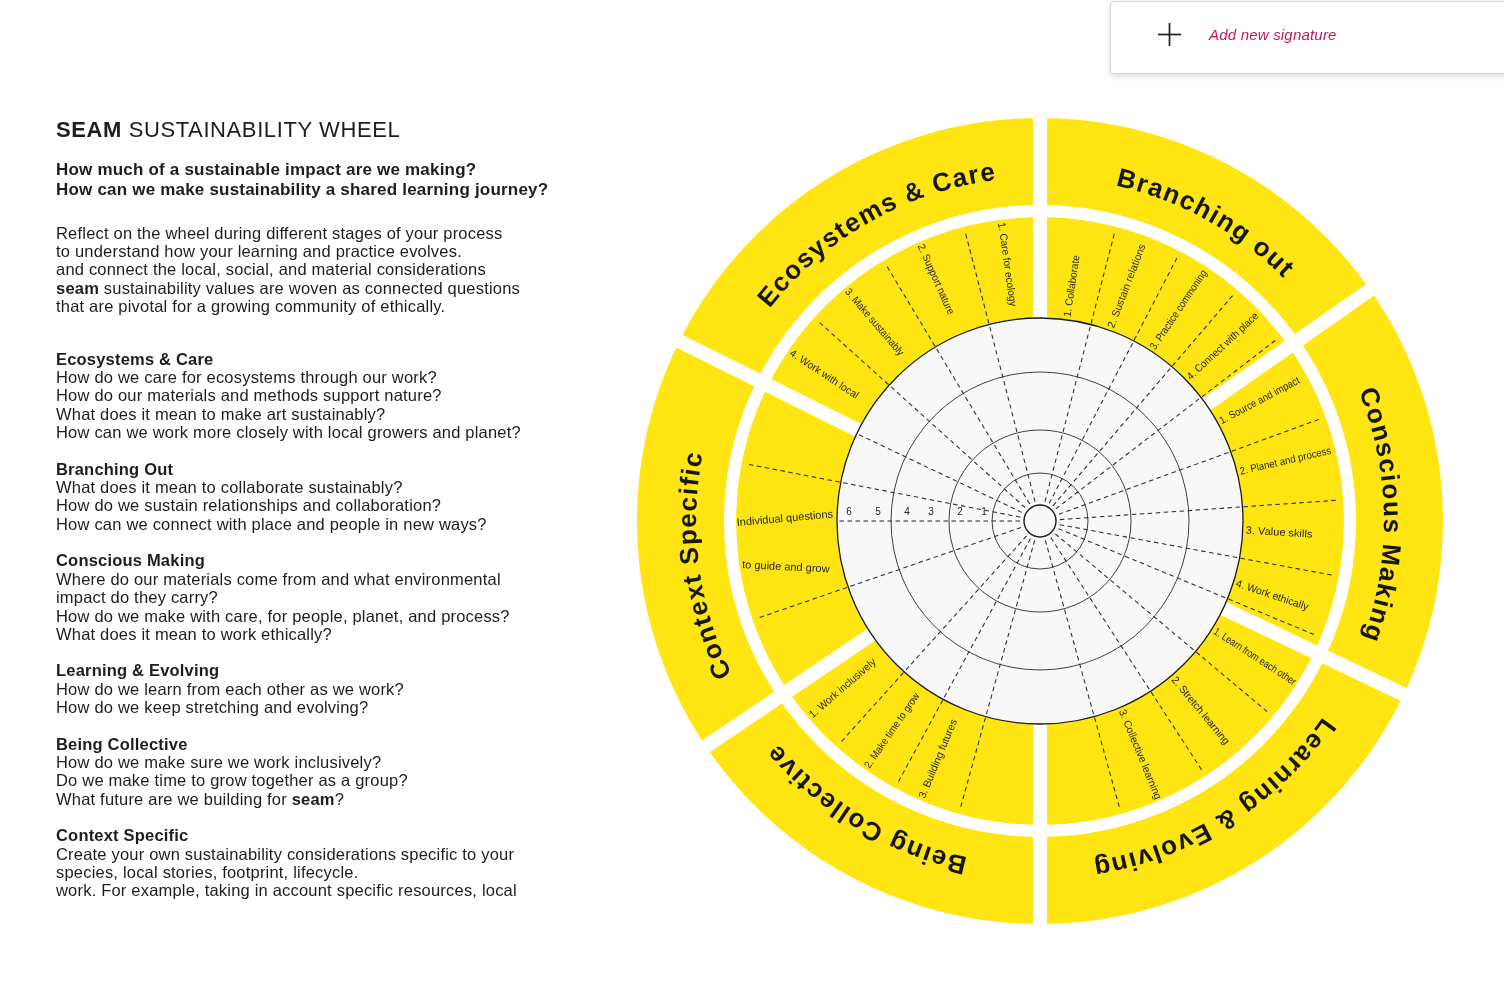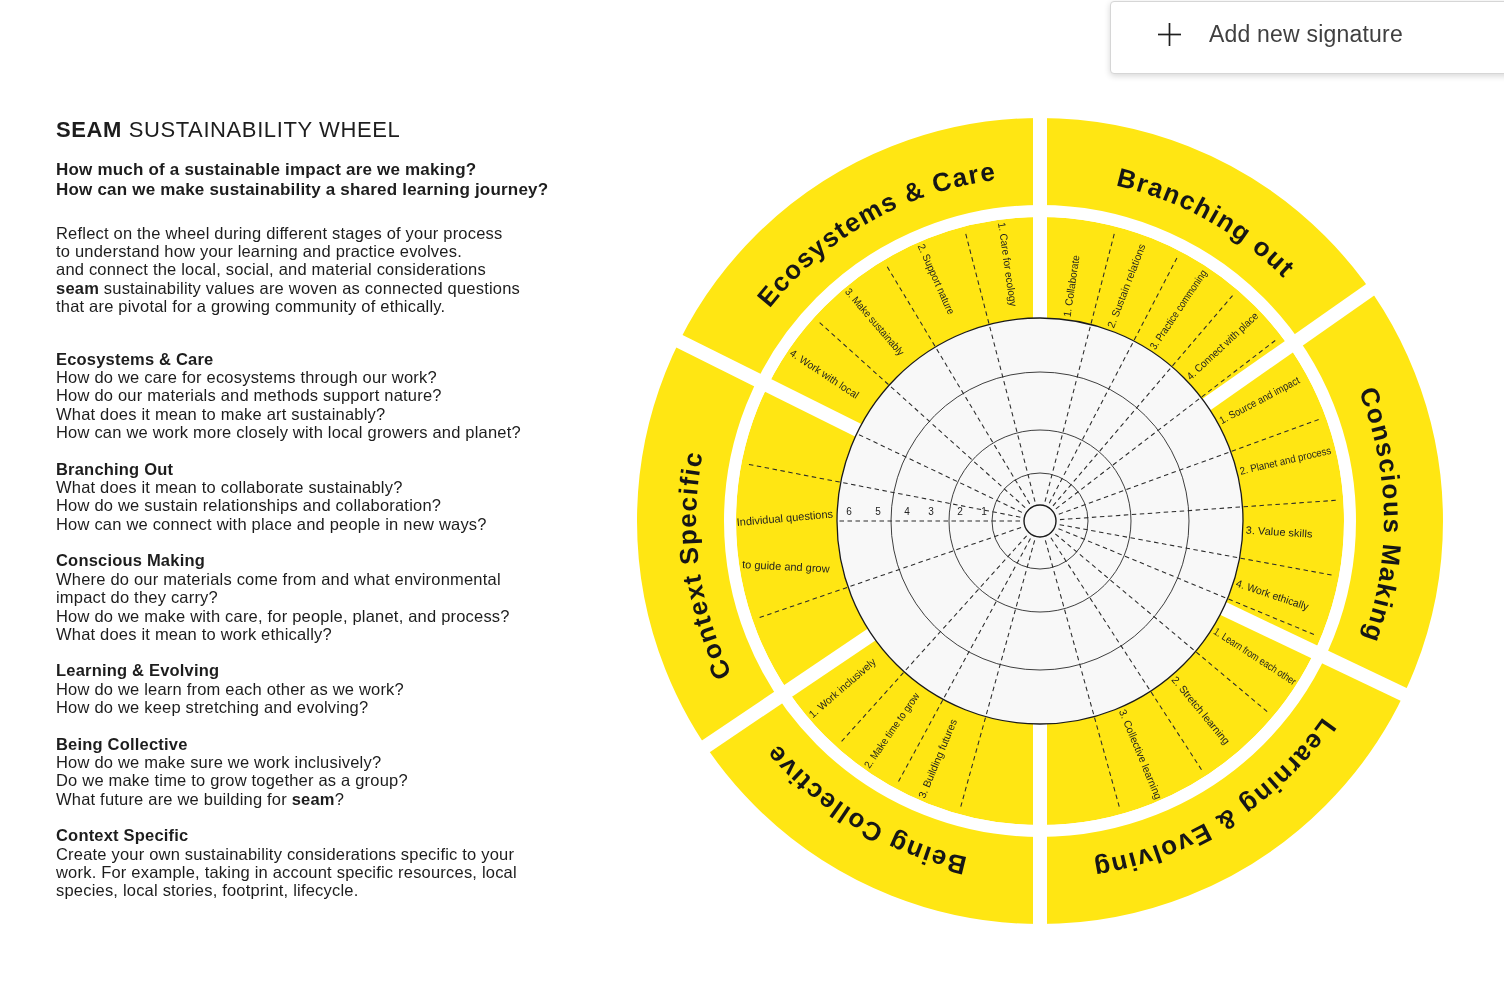--- a/index.html
+++ b/index.html
@@ -8,21 +8,21 @@
 
   
   .sig-popup {
     position:absolute; left:1110px; top:1px; width:420px; height:73px;
     background:#ffffff; border:1px solid #d6d6d6; border-radius:4px;
     box-shadow:0 2px 6px rgba(0,0,0,0.16);
     display:flex; align-items:center; padding-left:44px; padding-bottom:6px; gap:26px;
     cursor:pointer;
   }
   .sig-popup .plus-wrap { width:28px; height:28px; display:flex; align-items:center; justify-content:center; }
-  .sig-popup .sig-label { font-size:23px; letter-spacing:0.2px; color:#404040; white-space:nowrap; }
+  .sig-popup .sig-label { font-size:15px; letter-spacing:0.2px; color:#be185d; white-space:nowrap;font-style:italic; }
 
   
   .article { position:absolute; left:56px; top:118px; width:600px; }
   .doc-title { font-size:22px; letter-spacing:0.6px; line-height:24px; margin-bottom:18px; font-weight:400; }
   .doc-title b { font-weight:700; }
   .intro-questions { font-weight:700; font-size:17px; line-height:19.8px; letter-spacing:0.2px; margin-bottom:19px; }
   .intro-paragraph { font-size:16.5px; line-height:18.6px; letter-spacing:0.2px; margin-bottom:34px;margin-top:24px; }
   .sections .section { margin-bottom:18px; }
   .sections h3 { font-size:16.5px; line-height:18.4px; letter-spacing:0.2px; font-weight:700; }
   .sections .line, .intro-paragraph .line { font-size:16.5px; line-height:18.4px; letter-spacing:0.2px; }
@@ -86,22 +86,22 @@
       </div>
       <div class="section">
         <h3>Being Collective</h3>
         <div class="line">How do we make sure we work inclusively?</div>
         <div class="line">Do we make time to grow together as a group?</div>
         <div class="line">What future are we building for <b>seam</b>?</div>
       </div>
       <div class="section">
         <h3>Context Specific</h3>
         <div class="line">Create your own sustainability considerations specific to your</div>
+        <div class="line">species, local stories, footprint, lifecycle.</div>
         <div class="line">work. For example, taking in account specific resources, local</div>
-        <div class="line">species, local stories, footprint, lifecycle.</div>
       </div>
     </div>
 </div>
 
 <div class="wheel-wrap">
   <svg id="wheel-svg" width="810" height="810" viewBox="0 0 810 810">
       <circle cx="405" cy="405" r="359.5" fill="none" stroke="#ffe613" stroke-width="87"></circle>
       <circle cx="405" cy="405" r="253.5" fill="none" stroke="#ffe613" stroke-width="101"></circle>
       <circle cx="405" cy="405" r="309.5" fill="none" stroke="#ffffff" stroke-width="11"></circle>
       <line x1="405" y1="208" x2="405" y2="1" stroke="#ffffff" stroke-width="14"></line>

